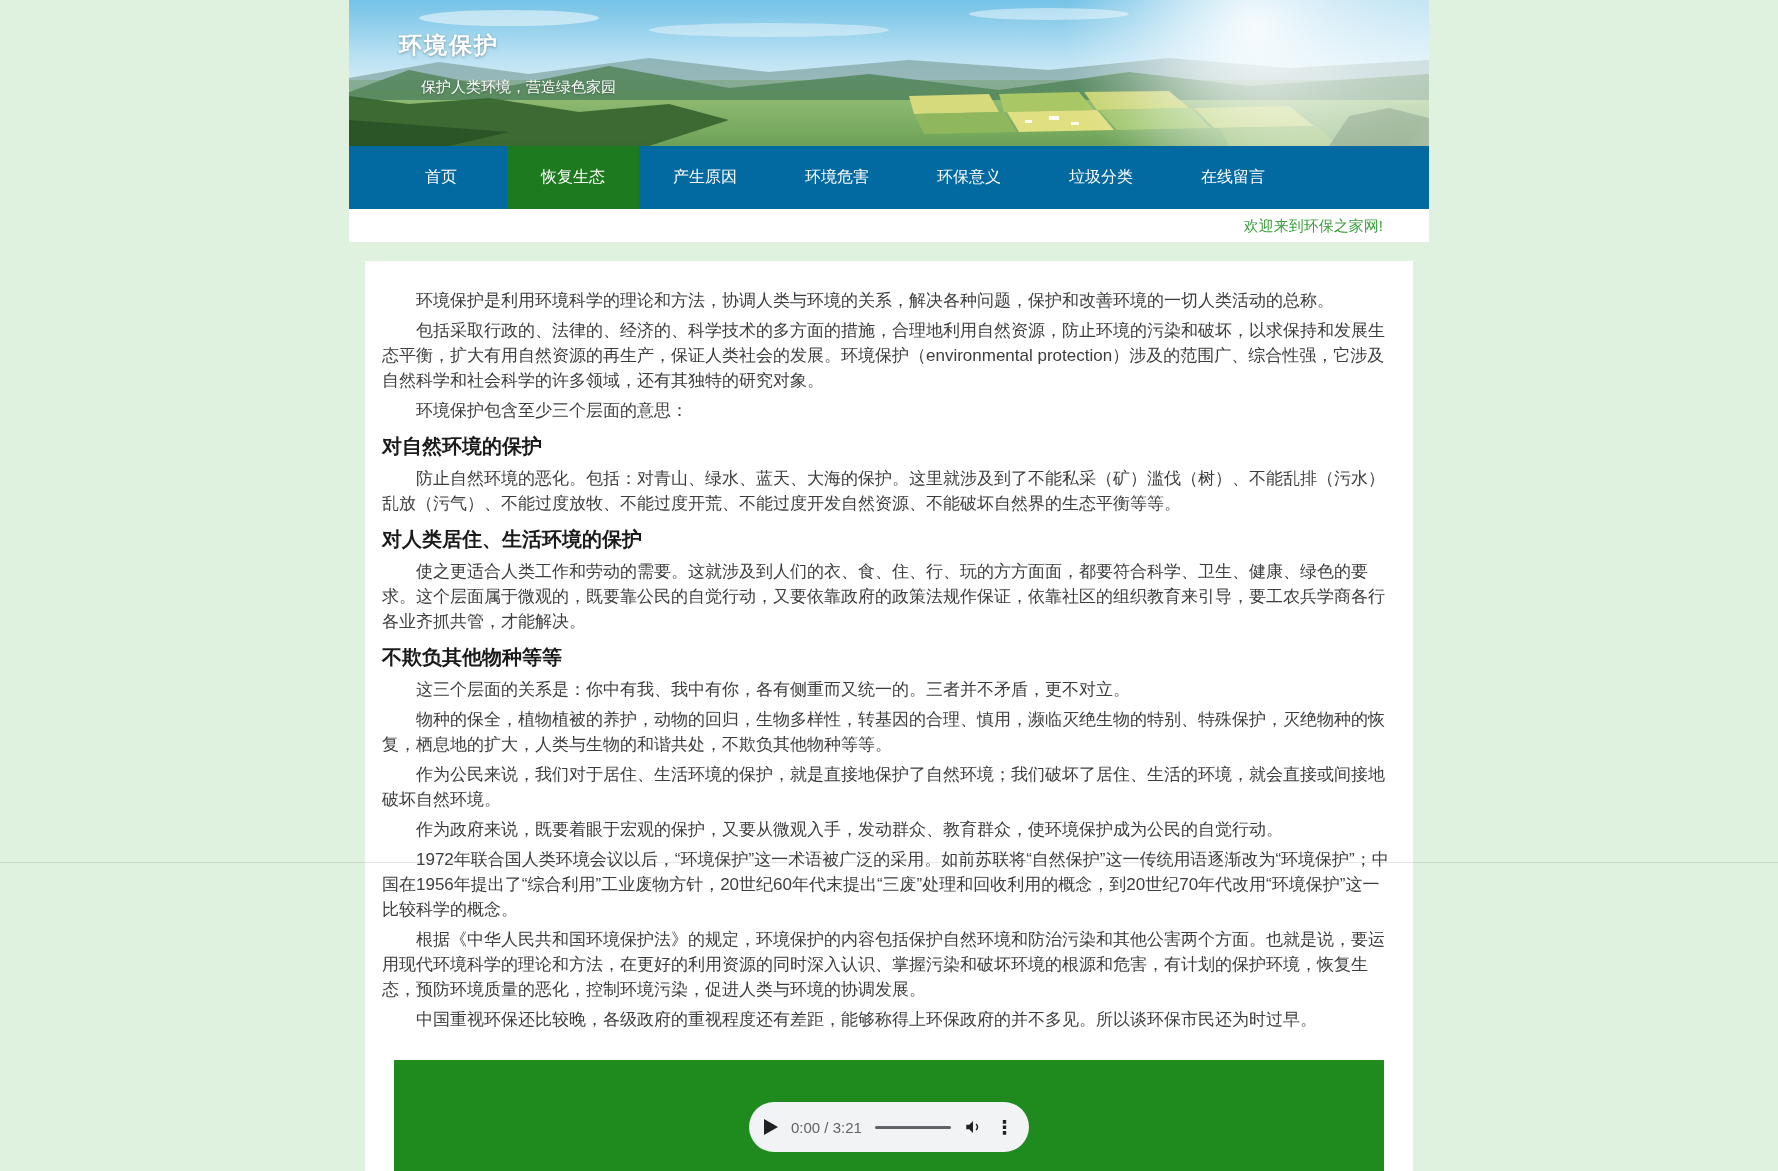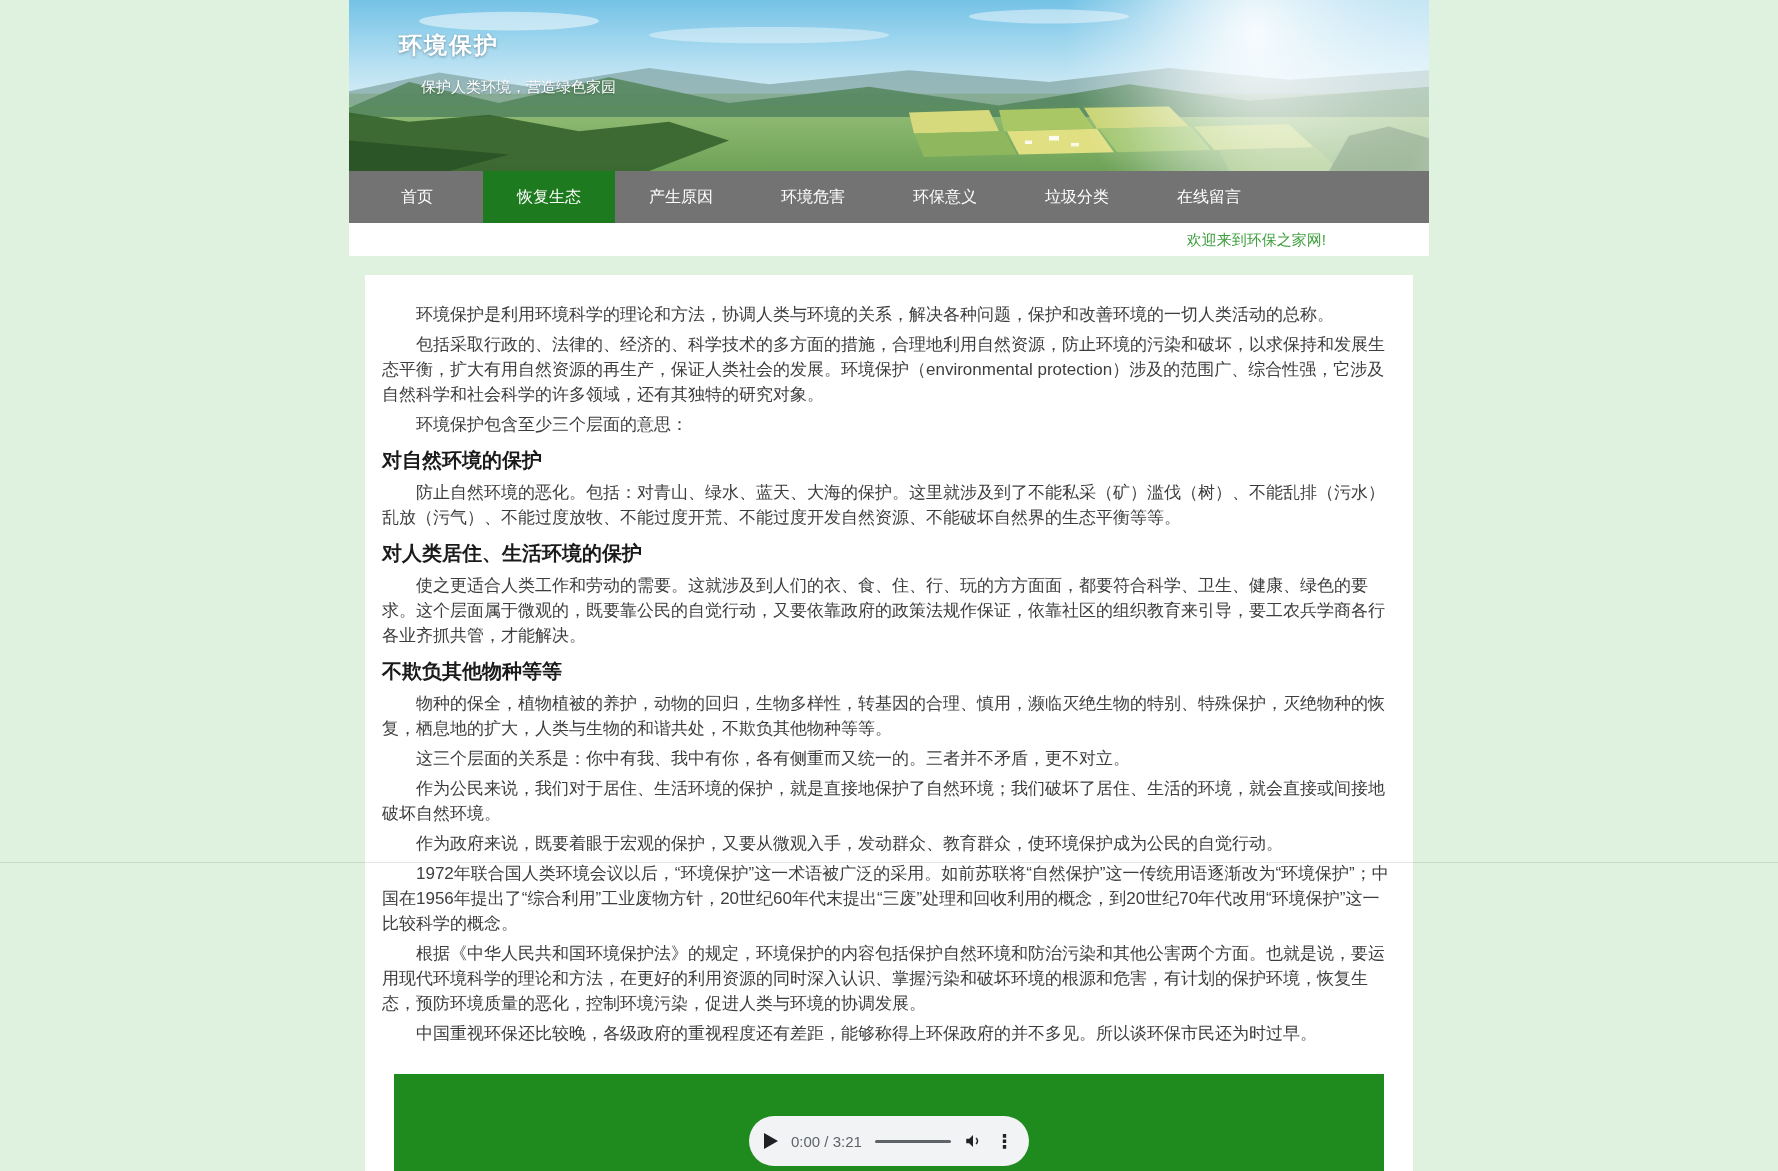--- a/index.html
+++ b/index.html
@@ -3,41 +3,41 @@
 <meta charset="utf-8">
 <style>
   html,body{margin:0;padding:0;}
   body{
     width:1778px;height:1171px;overflow:hidden;position:relative;
     background:#dff2df;
     font-family:"Liberation Sans","DejaVu Sans",sans-serif;
   }
   .site{width:1080px;margin:0 auto;position:relative;}
   
-  .banner{height:171px;position:relative;overflow:hidden;}
+  .banner{height:146px;position:relative;overflow:hidden;}
   .banner svg{position:absolute;left:0;top:0;width:100%;height:100%;display:block;}
   .banner-title{
     position:absolute;left:50px;top:30px;font-size:23px;font-weight:bold;color:#fff;
     letter-spacing:2px;text-shadow:0 1px 3px rgba(0,0,0,.35);
   }
   .banner-sub{
     position:absolute;left:72px;top:78px;font-size:15px;color:#fff;
     text-shadow:0 1px 2px rgba(0,0,0,.3);
   }
   
-  .nav{height:52px;background:#737373;display:flex;padding-left:2px;}
+  .nav{height:63px;background:#0369a1;display:flex;padding-left:26px;}
   .nav-item{
     width:132px;display:flex;align-items:center;justify-content:center;
     color:#fff;font-size:16px;cursor:pointer;white-space:nowrap;
   }
   .nav-item.active{background:#1e7a1e;}
   
   .welcome{
     height:33px;background:#fff;line-height:33px;text-align:right;
-    padding-right:103px;color:#3f9f3f;font-size:15px;
+    padding-right:46px;color:#3f9f3f;font-size:15px;
   }
   
   .main{margin:19px 16px 0;background:#fff;padding:22px 17px 0;}
   .para{
     font-size:17px;line-height:25px;color:#3d3d3d;text-indent:2em;margin:5px 0;
   }
   .sec-h{
     font-size:20px;line-height:28px;color:#1a1a1a;font-weight:bold;
     text-indent:0;margin:9px 0 6px;
   }
@@ -182,25 +182,25 @@
 
         <p class="para">
           <span>使之更适合人类工作和劳动的需要。这就涉及到人们的衣、食、住、行、玩的方方面面，都要符合科学、卫生、健康、绿色的要求。这个层面属于微观的，既要靠公民的自觉行动，又要依靠政府的政策法规作保证，依靠社区的组织教育来引导，要工农兵学商各行各业齐抓共管，才能解决。</span>
         </p>
 
         <p class="sec-h">
           <span>不欺负其他物种等等</span>
         </p>
 
         <p class="para">
+          <span>这三个层面的关系是：你中有我、我中有你，各有侧重而又统一的。三者并不矛盾，更不对立。</span>
+        </p>
+
+        <p class="para">
           <span>物种的保全，植物植被的养护，动物的回归，生物多样性，转基因的合理、慎用，濒临灭绝生物的特别、特殊保护，灭绝物种的恢复，栖息地的扩大，人类与生物的和谐共处，不欺负其他物种等等。</span>
-        </p>
-
-        <p class="para">
-          <span>这三个层面的关系是：你中有我、我中有你，各有侧重而又统一的。三者并不矛盾，更不对立。</span>
         </p>
 
         <p class="para">
           <span>作为公民来说，我们对于居住、生活环境的保护，就是直接地保护了自然环境；我们破坏了居住、生活的环境，就会直接或间接地破坏自然环境。</span>
         </p>
 
         <p class="para">
           <span>作为政府来说，既要着眼于宏观的保护，又要从微观入手，发动群众、教育群众，使环境保护成为公民的自觉行动。</span>
         </p>
 

